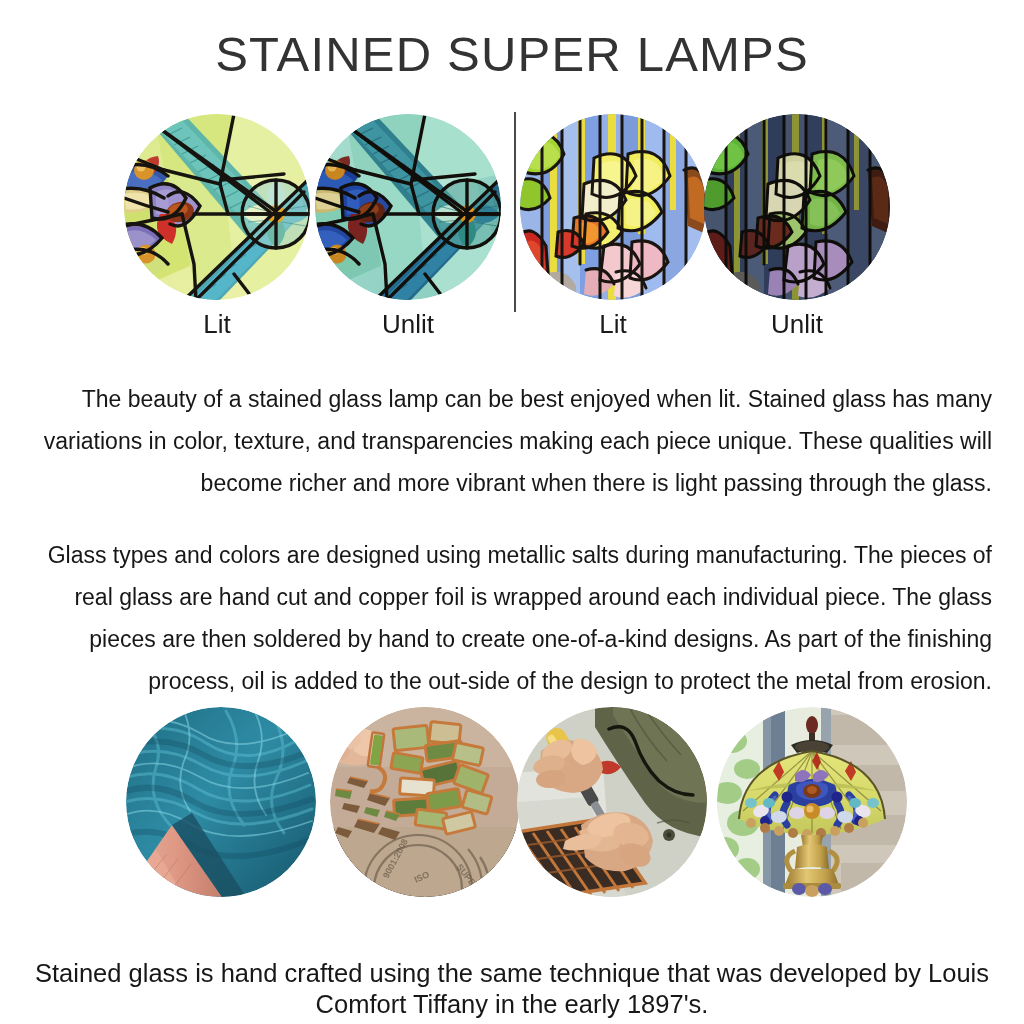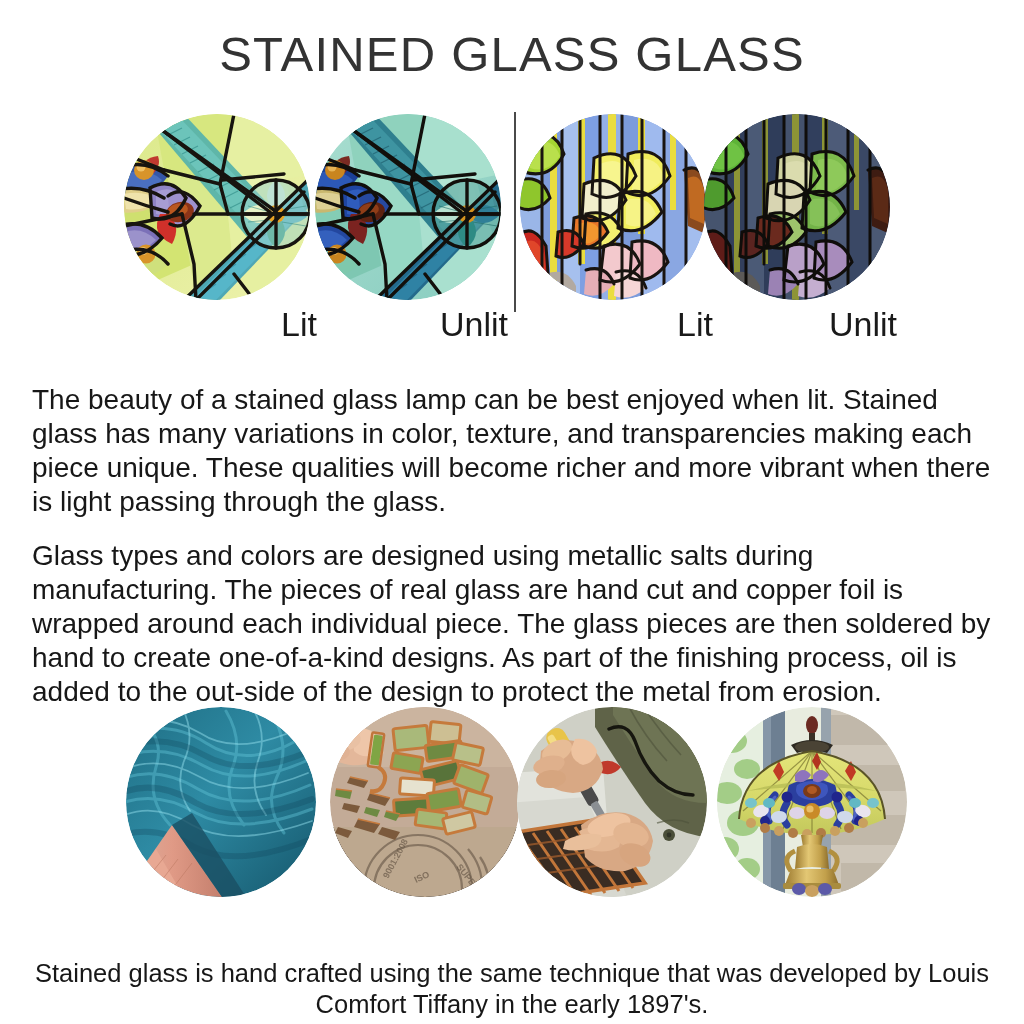--- a/index.html
+++ b/index.html
@@ -65,39 +65,39 @@
 
   .caption-row {
     position: absolute;
     top: 308px;
     left: 0;
     width: 1024px;
     height: 34px;
   }
   .caption {
     position: absolute;
-    font-size: 34px;
+    font-size: 26px;
     line-height: 32px;
     color: #1a1a1a;
-    text-align: right;
+    text-align: center;
     width: 200px;
   }
   .cap-1 { left: 117px; }
   .cap-2 { left: 308px; }
   .cap-3 { left: 513px; }
   .cap-4 { left: 697px; }
 
   
   .para {
     position: absolute;
     left: 32px;
     width: 960px;
-    text-align: left;
-    font-size: 28px;
-    line-height: 34px;
+    text-align: right;
+    font-size: 23px;
+    line-height: 42px;
     color: #171717;
   }
   .para-1 { top: 355px; }
   .para-2 { top: 511px; }
 
   
   .photo-row {
     position: absolute;
     top: 707px;
     left: 0;
@@ -125,21 +125,21 @@
     width: 960px;
     text-align: center;
     font-size: 25.5px;
     line-height: 31.5px;
     color: #171717;
   }
 </style>
 </head>
 <body>
 
-<div class="title">STAINED GLASS GLASS</div>
+<div class="title">STAINED SUPER LAMPS</div>
 
 <div class="compare-row">
 
   <div class="circle-media cm-1">
     <svg viewBox="0 0 186 186" xmlns="http://www.w3.org/2000/svg" aria-hidden="true">
       <defs>
         <clipPath id="c1">
             <circle cx="93" cy="93" r="93"></circle>
           </clipPath>
         <linearGradient id="g1a" x1="0" y1="0" x2="1" y2="1">

